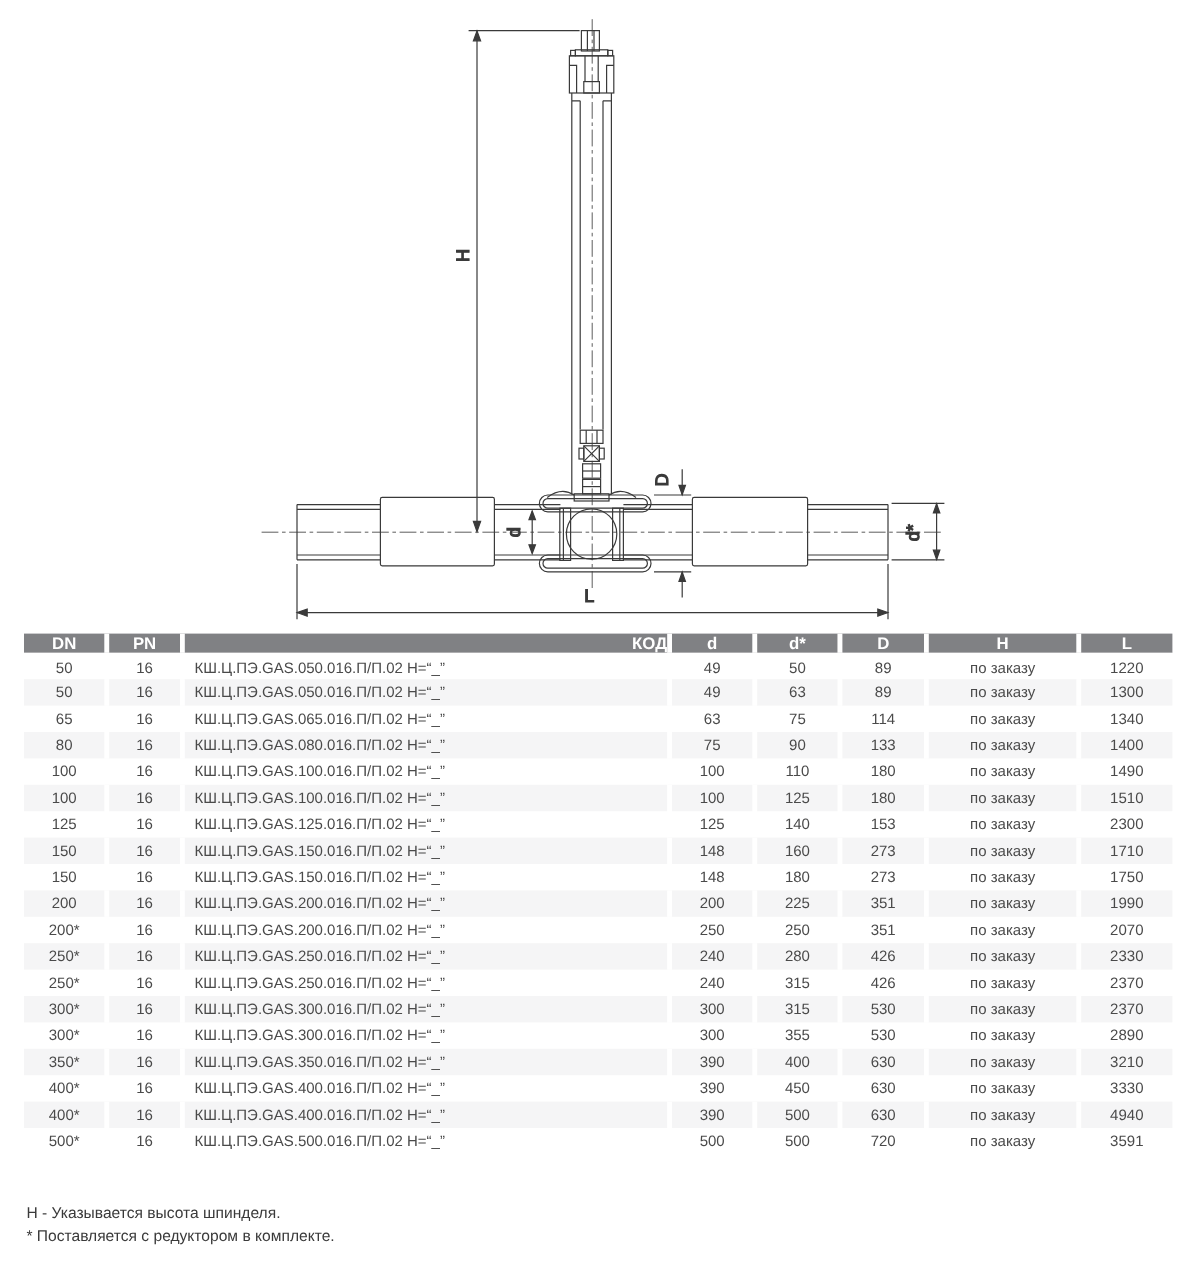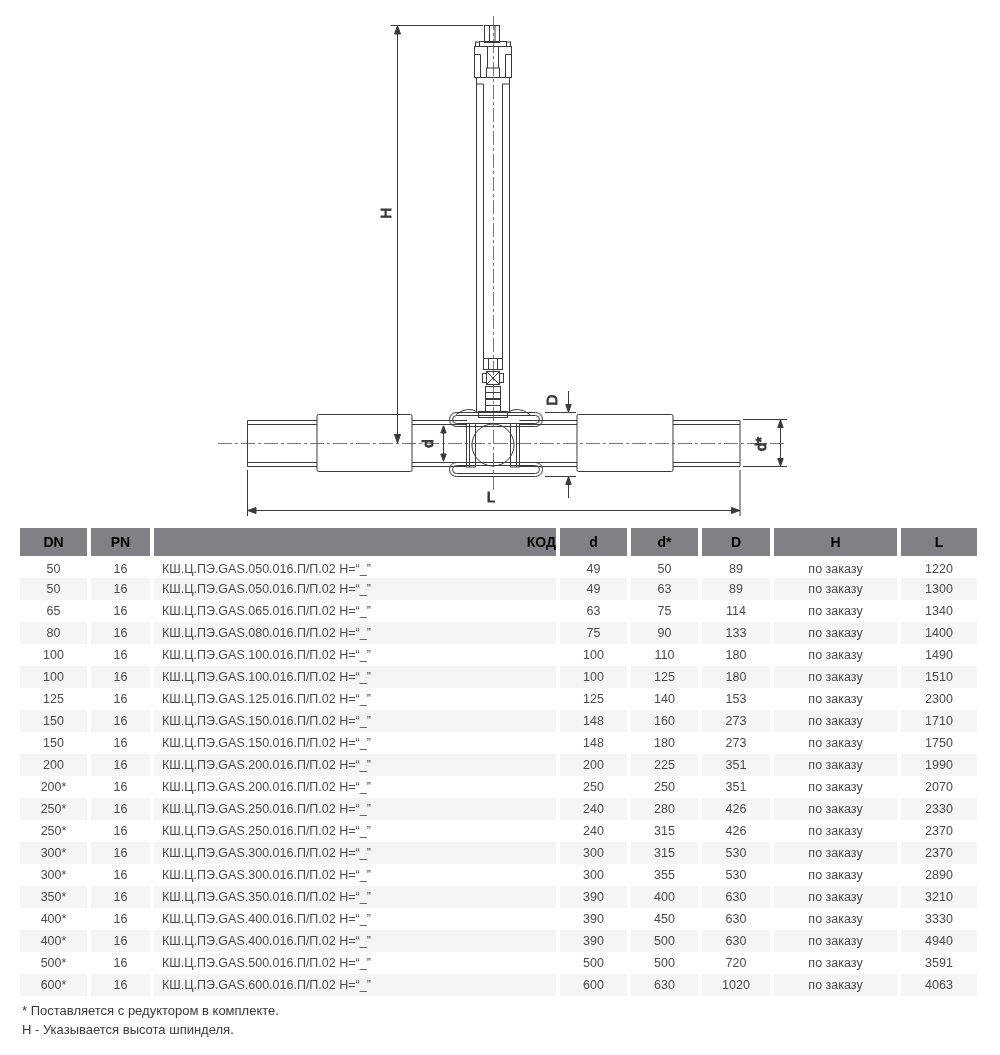--- a/index.html
+++ b/index.html
@@ -12,22 +12,22 @@
   .drawing { position:absolute; left:0; top:0; width:1000px; height:525px; }
   .drawing svg { display:block; }
   .dim-text { font-size:15px; fill:#3a3a3a; font-family:"Liberation Sans", sans-serif; }
 
   
   table.spec {
     position:absolute; left:20px; top:528px; width:957px;
     border-collapse:separate; border-spacing:0; table-layout:fixed;
   }
   table.spec th {
-    background:#808184; color:#000000; font-weight:bold; font-size:14px;
-    height:28px; text-align:center; vertical-align:middle;
+    background:#808184; color:#ffffff; font-weight:bold; font-size:14px;
+    height:16px; text-align:center; vertical-align:middle;
   }
   table.spec th.col-code { text-align:right; }
   table.spec td {
     height:22px; font-size:12.5px; text-align:center; vertical-align:middle;
     color:#4a4a4a; white-space:nowrap; overflow:hidden;
   }
   table.spec td.cell-code { text-align:left; padding-left:8px; }
   table.spec th + th, table.spec td + td { border-left:4px solid #fff; }
   table.spec tr.stripe td { background:#f5f5f6; }
   table.spec tbody tr:first-child td { border-top:3px solid #fff; }
@@ -352,29 +352,19 @@
       <tr>
         <td>500*</td>
         <td>16</td>
         <td class="cell-code">КШ.Ц.ПЭ.GAS.500.016.П/П.02 Н=“_”</td>
         <td>500</td>
         <td>500</td>
         <td>720</td>
         <td>по заказу</td>
         <td>3591</td>
       </tr>
-      <tr class="stripe">
-        <td>600*</td>
-        <td>16</td>
-        <td class="cell-code">КШ.Ц.ПЭ.GAS.600.016.П/П.02 Н=“_”</td>
-        <td>600</td>
-        <td>630</td>
-        <td>1020</td>
-        <td>по заказу</td>
-        <td>4063</td>
-      </tr>
     </tbody>
 </table>
 
 <div class="footnotes">
+  <div>Н - Указывается высота шпинделя.</div>
   <div>* Поставляется с редуктором в комплекте.</div>
-  <div>Н - Указывается высота шпинделя.</div>
 </div>
 
 </body></html>

